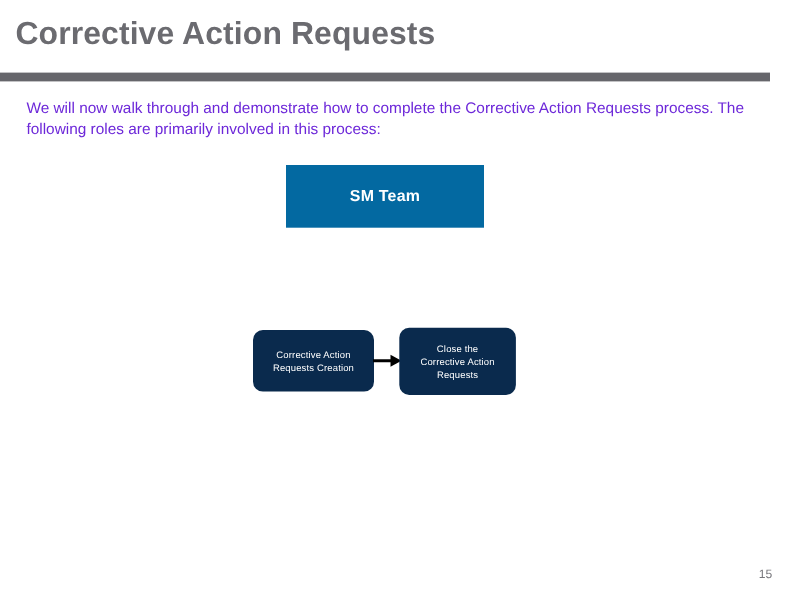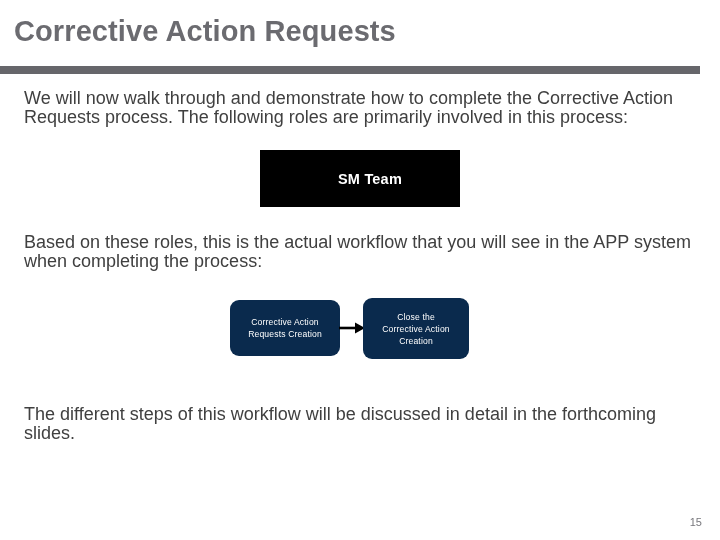--- a/index.html
+++ b/index.html
@@ -41,22 +41,22 @@
     left: 0px;
     top: 66px;
     width: 700px;
     height: 8px;
     background: #66666b;
   }
 
   
   .body-text {
     position: absolute;
-    font-size: 18px;
-    color: #404040;
+    font-size: 14px;
+    color: #6d28d9;
     line-height: 19px;
     font-weight: normal;
   }
 
   .para-intro {
     left: 24px;
     top: 89px;
     width: 672px;
   }
 
@@ -72,25 +72,24 @@
     width: 640px;
   }
 
   
   .role-box {
     position: absolute;
     left: 260px;
     top: 150px;
     width: 180px;
     height: 57px;
-    background: #000000;
+    background: #0369a1;
     display: flex;
     align-items: center;
     justify-content: center;
-    padding-left: 20px;
   }
   .role-box-label {
     color: #ffffff;
     font-size: 14.5px;
     font-weight: bold;
     letter-spacing: 0.2px;
   }
 
   
   .workflow {
@@ -161,39 +160,37 @@
   <div class="slide-title">Corrective Action Requests</div>
 
   <div class="title-rule"></div>
 
   <div class="body-text para-intro">We will now walk through and demonstrate how to complete the Corrective Action Requests process. The following roles are primarily involved in this process:</div>
 
   <div class="role-box">
     <span class="role-box-label">SM Team</span>
   </div>
 
-  <div class="body-text para-workflow">Based on these roles, this is the actual workflow that you will see in the APP system when completing the process:</div>
 
   <div class="workflow">
 
     <div class="flow-box" id="flow-box-1">
       <span class="flow-box-label">Corrective Action
 Requests Creation</span>
     </div>
 
     <svg class="flow-arrow" viewBox="0 0 26 16">
       <line x1="0" y1="8" x2="18" y2="8" stroke="#000000" stroke-width="2.6"></line>
       <polygon points="16,2.5 26,8 16,13.5" fill="#000000"></polygon>
     </svg>
 
     <div class="flow-box" id="flow-box-2">
       <span class="flow-box-label">Close the
 Corrective Action
-Creation</span>
+Requests</span>
     </div>
 
   </div>
 
-  <div class="body-text para-closing">The different steps of this workflow will be discussed in detail in the forthcoming slides.</div>
 
   <div class="page-number">15</div>
 
 </div>
 
 </body></html>

